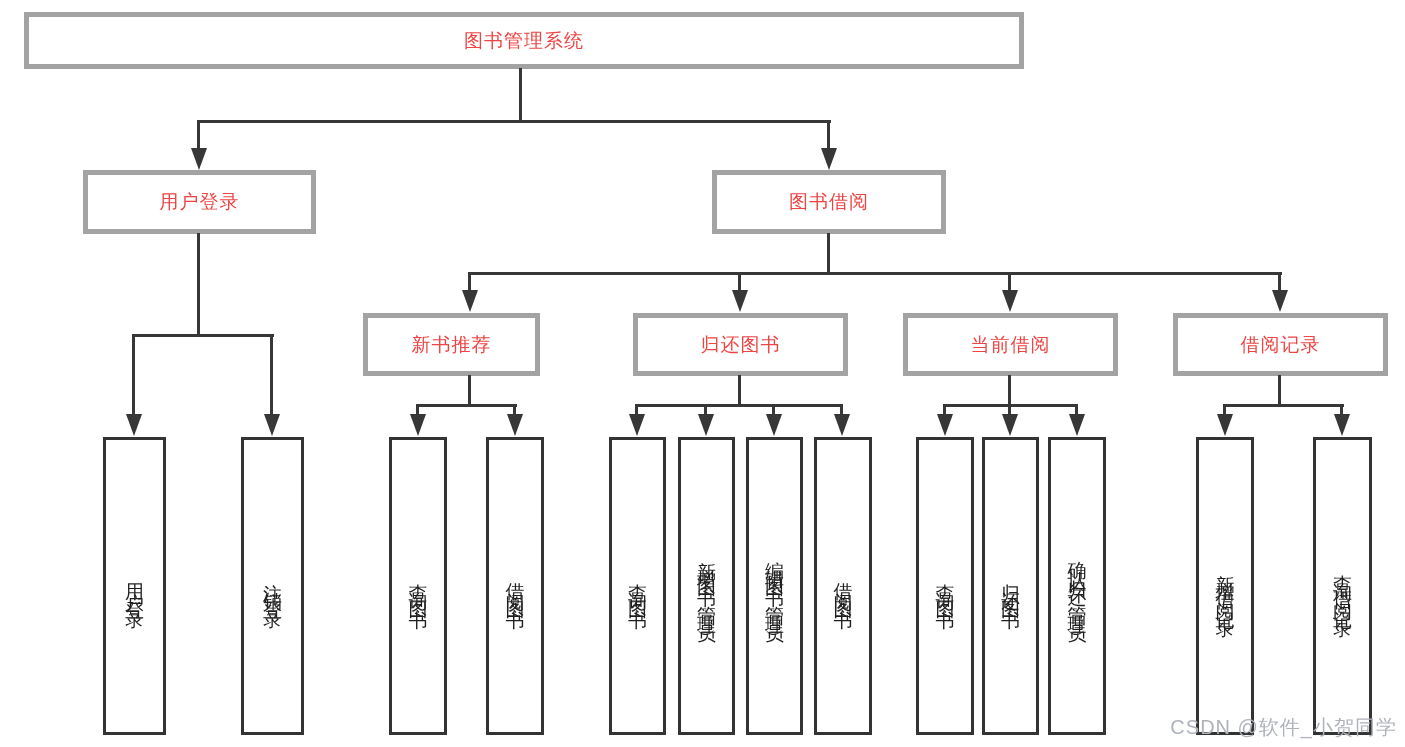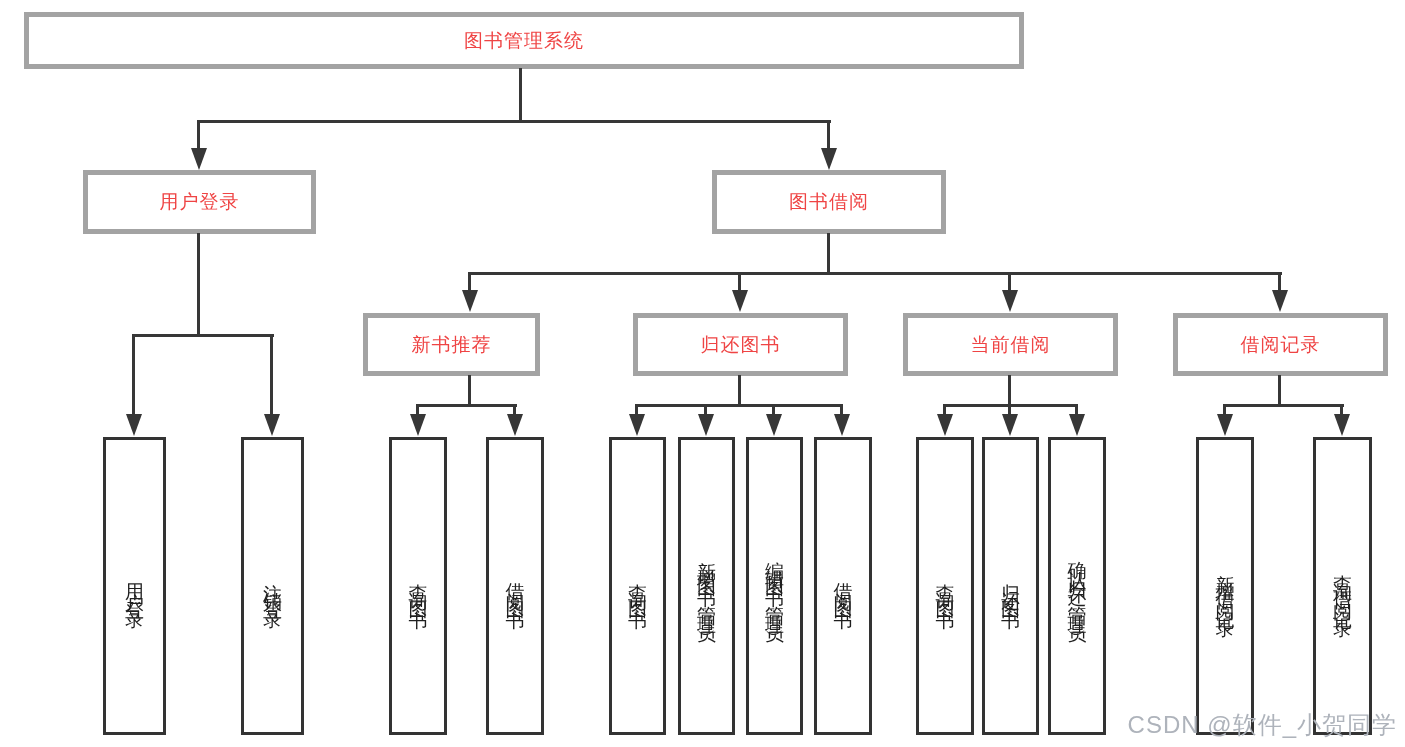--- a/index.html
+++ b/index.html
@@ -39,21 +39,21 @@
   .hline { position:absolute; height:3px; background:#373737; }
   .arr {
     position:absolute; width:0; height:0;
     border-left:8px solid transparent;
     border-right:8px solid transparent;
     border-top:22px solid #373737;
   }
   #watermark {
     position:absolute;
     right:8px; bottom:6px;
-    font-size:24px;
+    font-size:20px;
     color:#aeb3bb;
     letter-spacing:1px;
   }
 </style>
 </head>
 <body>
 
 <div id="canvas">
 
   <div class="node" style="left:24px; top:12px; width:1000px; height:57px;">

